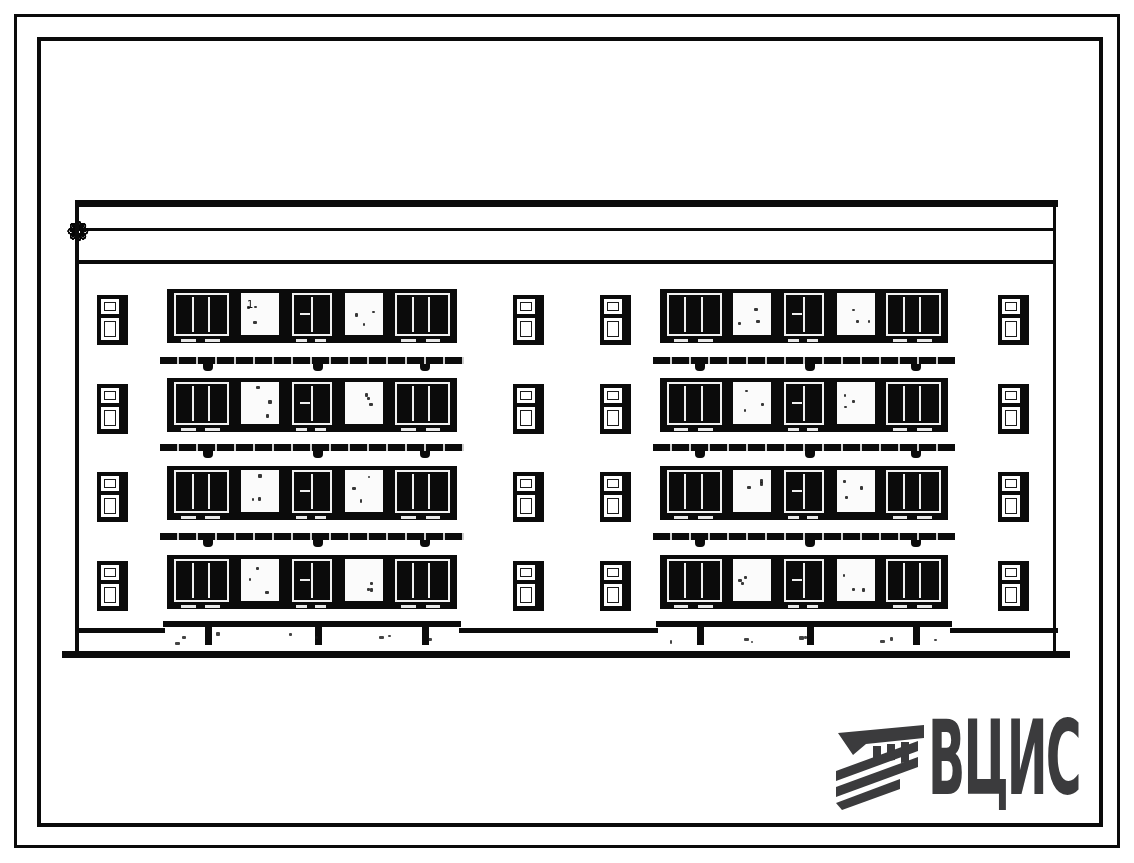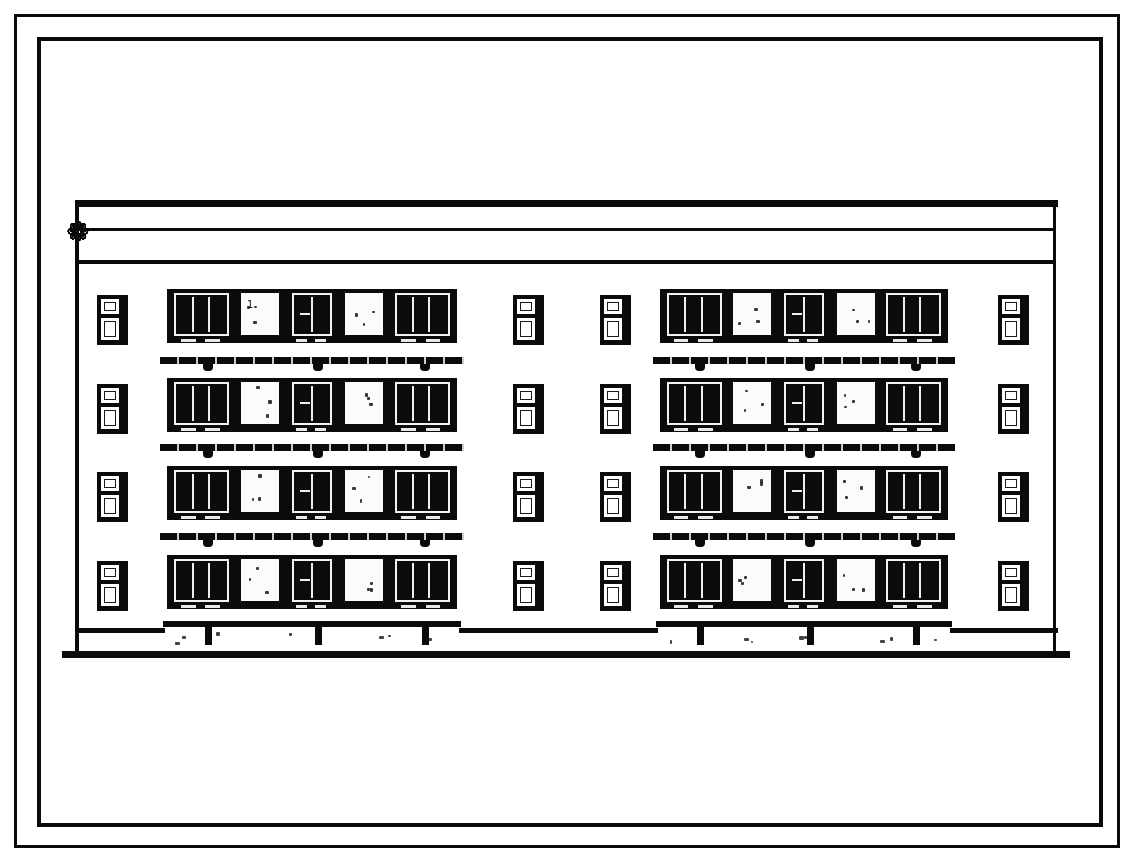--- a/index.html
+++ b/index.html
@@ -629,13 +629,25 @@
         <div class="speck" style="left: 728.994px; top: 435.944px; width: 3px; height: 3px; opacity: 0.8;"></div>
         <div class="speck" style="left: 723.849px; top: 435.581px; width: 5px; height: 4px; opacity: 0.8;"></div>
         <div class="speck" style="left: 668.678px; top: 437.649px; width: 5px; height: 3px; opacity: 0.8;"></div>
         <div class="speck" style="left: 805.265px; top: 439.986px; width: 5px; height: 3px; opacity: 0.8;"></div>
         <div class="speck" style="left: 858.768px; top: 438.66px; width: 3px; height: 2px; opacity: 0.8;"></div>
       </div>
     <div id="ground-base"></div>
     <div class="tiny-note" style="left:172px;top:100px;">1</div>
   </div>
 
+  <div id="logo">
+    <svg id="logo-icon" width="100" height="96" viewBox="0 0 100 96" fill="#3b3b3d" xmlns="http://www.w3.org/2000/svg">
+      <path d="M10 19 L96 11 L96 24 L38 30 L25 41 Z"></path>
+      <path d="M45 32 L53 32 L53 44 L45 45 Z"></path>
+      <path d="M59 30 L67 30 L67 46 L59 47 Z"></path>
+      <path d="M73 28 L81 28 L81 48 L73 49 Z"></path>
+      <path d="M8 57 L90 27 L90 37 L8 67 Z"></path>
+      <path d="M8 73 L90 43 L90 53 L8 83 Z"></path>
+      <path d="M8 89 L72 65 L72 75 L14 96 Z"></path>
+    </svg>
+    <p id="logo-text" style="color: rgb(59, 59, 61);">ВЦИС</p>
+  </div>
 </div>
 
 </body></html>

